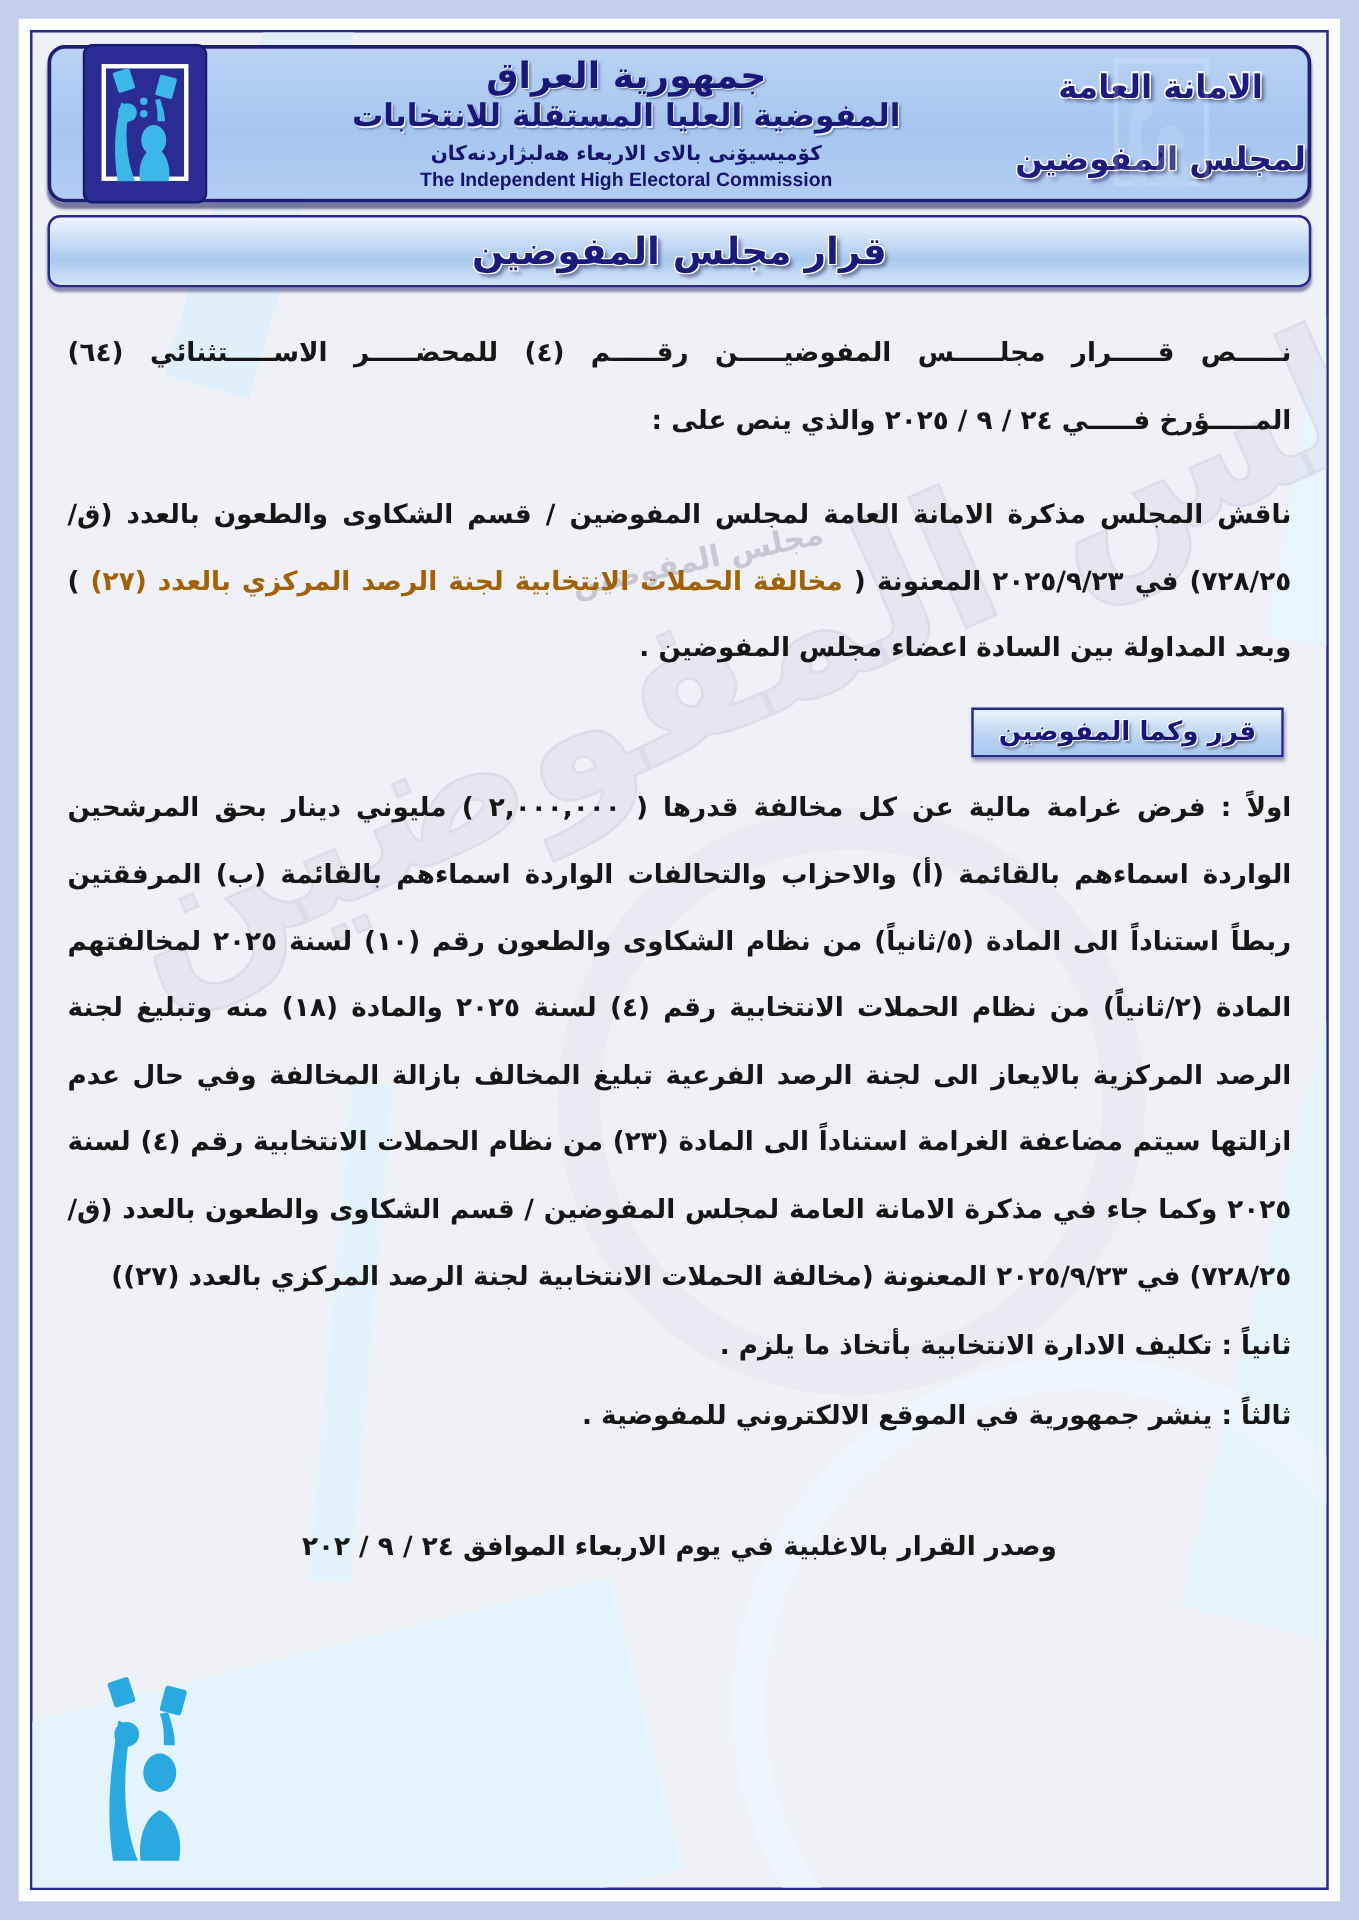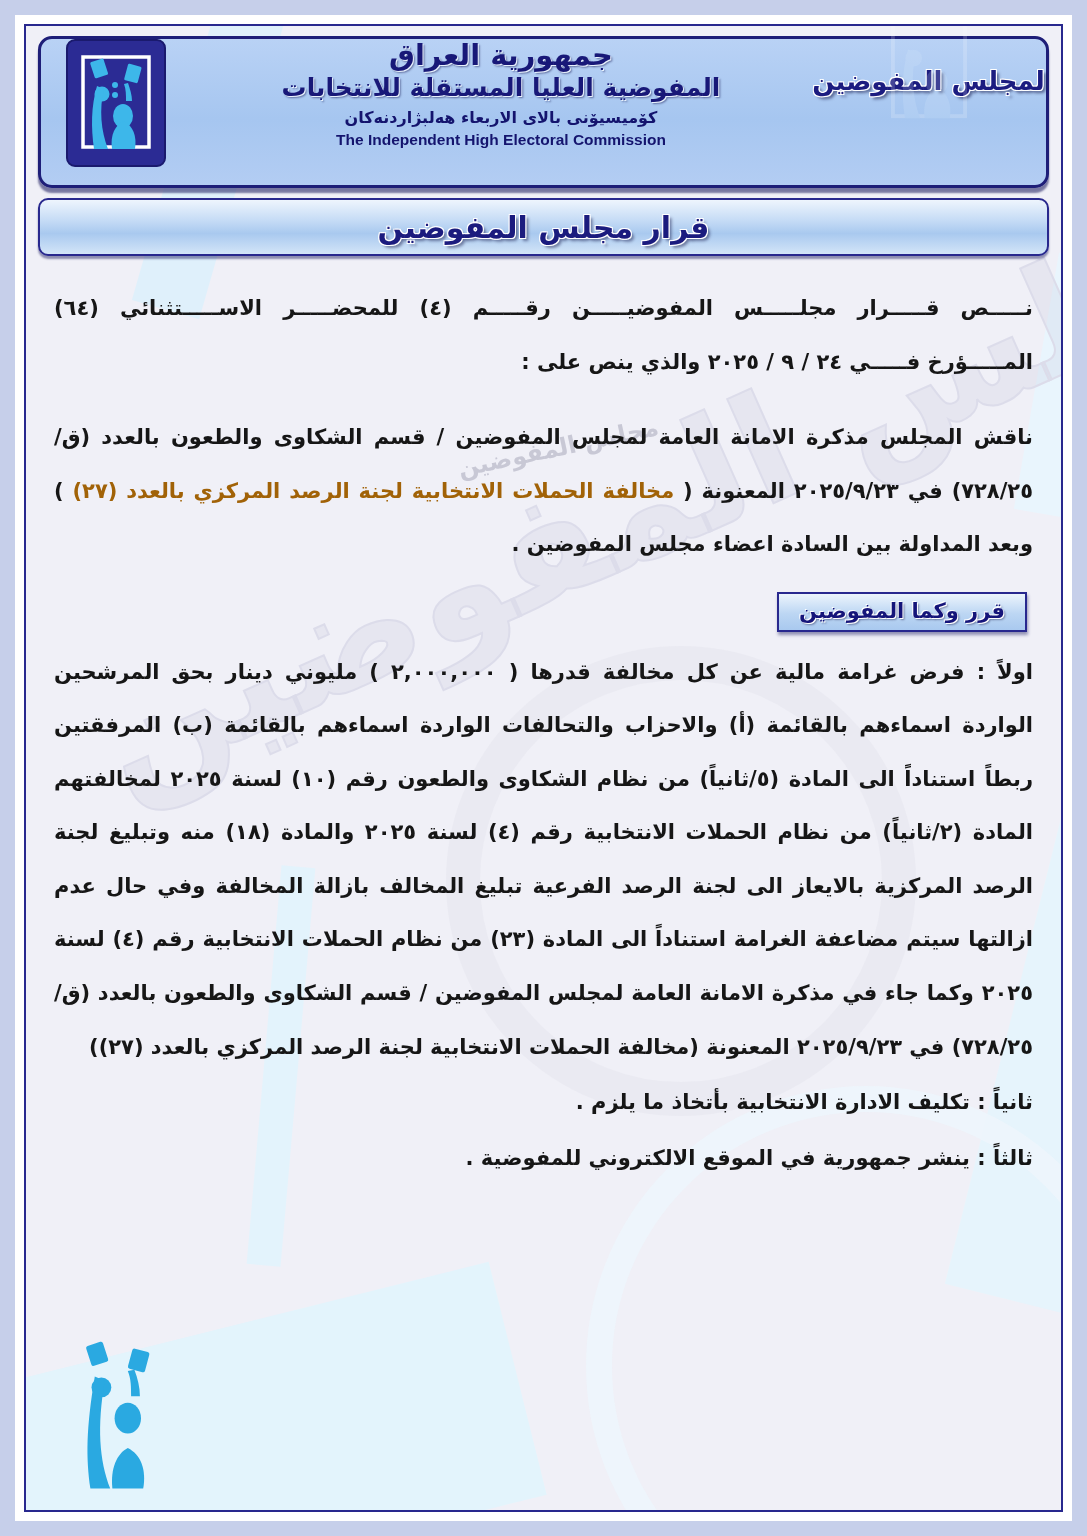--- a/index.html
+++ b/index.html
@@ -39,25 +39,25 @@
   .rb1 { width:70px; height:330px; left:150px; top:-40px; transform:rotate(16deg); }
   .rb2 { width:34px; height:400px; left:238px; top:840px; transform:rotate(5deg); background:#e3f3fc; }
   .rb3 { width:560px; height:240px; left:-60px; top:1300px; transform:rotate(-14deg); background:#e3f4fc; }
   .rb4 { width:120px; height:520px; left:980px; top:760px; transform:rotate(14deg); background:#e6f4fc; }
   .rb5 { width:60px; height:260px; left:1010px; top:230px; transform:rotate(10deg); background:#e9f5fd; }
 
   .content { position:relative; z-index:1; height:100%; }
 
   
   .header-box {
-    margin:10px 12px 0 12px; height:152px;
+    margin:10px 12px 0 12px; height:126px;
     border:3px solid #1e1e78; border-radius:14px;
     background:linear-gradient(180deg,#b9d2f5 0%, #a6c6f0 55%, #b3cdf3 100%);
     box-shadow:0 5px 2px rgba(20,20,90,.55);
-    display:flex; flex-direction:row-reverse; align-items:flex-start;
+    display:flex; flex-direction:row-reverse; align-items:center;
   }
   .logo-wrap { width:150px; display:flex; justify-content:center; align-items:center; }
   .header-center { flex:1; text-align:center; color:#181878; line-height:1.15; }
   .callig1 { font-size:29px; font-weight:bold; text-shadow:1px 1px 0 #e8f1fd, 2px 2px 2px rgba(10,10,70,.45); }
   .callig2 { font-size:25px; font-weight:bold; margin-top:2px; text-shadow:1px 1px 0 #e8f1fd, 2px 2px 2px rgba(10,10,70,.45); }
   .kurdish { font-size:16px; font-weight:bold; margin-top:6px; color:#14146e; }
   .english { font-size:15.5px; font-weight:bold; margin-top:4px; color:#14146e; font-family:Liberation Sans, sans-serif; }
   .header-right {
     width:235px; position:relative; text-align:center;
     color:#1c1c80; font-weight:bold; font-size:26px; line-height:1.25;
@@ -146,39 +146,41 @@
         <div class="header-right">
           <svg class="hr-watermark" width="120" height="140" viewBox="0 0 100 128">
             <rect x="17" y="18" width="66" height="90" fill="none" stroke="#ffffff" stroke-width="3.5"></rect>
             <g fill="#dceefc">
               <circle cx="36" cy="55" r="7.5"></circle>
               <ellipse cx="57" cy="77" rx="10" ry="12"></ellipse>
               <path d="M28 110 C25 88 25 68 31 47 L38 50 C33 70 35 92 42 110 Z"></path>
               <path d="M46 110 C44 96 49 86 58 82 C67 87 71 97 69 110 Z"></path>
             </g>
           </svg>
+          <div class="hr-line1">الامانة العامة</div>
           <div class="hr-line2">لمجلس المفوضين</div>
         </div>
       </div>
 
       <div class="title-bar">
         <span>قرار مجلس المفوضين</span>
       </div>
 
       <div class="doc-body">
         <p class="p1">نـــــص قـــــرار مجلـــــس المفوضيـــــن رقـــــم (٤) للمحضـــــر الاســـــتثنائي (٦٤) المـــــؤرخ فـــــي ٢٤ / ٩ / ٢٠٢٥ والذي ينص على :</p>
         <p class="p2"><span>ناقش المجلس مذكرة الامانة العامة لمجلس المفوضين / قسم الشكاوى والطعون بالعدد (ق/٧٢٨/٢٥) في ٢٠٢٥/٩/٢٣ المعنونة ( </span><span class="hard">مخالفة الحملات الانتخابية لجنة الرصد المركزي بالعدد (٢٧)</span><span> ) وبعد المداولة بين السادة اعضاء مجلس المفوضين .</span></p>
 
         <div class="decision-row">
           <span class="decision-box">قرر وكما المفوضين</span>
         </div>
 
         <p class="pf">اولاً : فرض غرامة مالية عن كل مخالفة قدرها ( ٢,٠٠٠,٠٠٠ ) مليوني دينار بحق المرشحين الواردة اسماءهم بالقائمة (أ) والاحزاب والتحالفات الواردة اسماءهم بالقائمة (ب) المرفقتين ربطاً استناداً الى المادة (٥/ثانياً) من نظام الشكاوى والطعون رقم (١٠) لسنة ٢٠٢٥ لمخالفتهم المادة (٢/ثانياً) من نظام الحملات الانتخابية رقم (٤) لسنة ٢٠٢٥ والمادة (١٨) منه وتبليغ لجنة الرصد المركزية بالايعاز الى لجنة الرصد الفرعية تبليغ المخالف بازالة المخالفة وفي حال عدم ازالتها سيتم مضاعفة الغرامة استناداً الى المادة (٢٣) من نظام الحملات الانتخابية رقم (٤) لسنة ٢٠٢٥ وكما جاء في مذكرة الامانة العامة لمجلس المفوضين / قسم الشكاوى والطعون بالعدد (ق/٧٢٨/٢٥) في ٢٠٢٥/٩/٢٣ المعنونة (مخالفة الحملات الانتخابية لجنة الرصد المركزي بالعدد (٢٧))</p>
         <p class="single">ثانياً : تكليف الادارة الانتخابية بأتخاذ ما يلزم .</p>
         <p class="single">ثالثاً : ينشر جمهورية في الموقع الالكتروني للمفوضية .</p>
+        <p class="closing">وصدر القرار بالاغلبية في يوم الاربعاء الموافق ٢٤ / ٩ / ٢٠٢</p>
       </div>
     </div>
 
     <svg class="footer-logo" width="110" height="160" viewBox="0 0 100 140">
       <g fill="#2aa9e1">
         <rect x="22" y="4" width="16" height="19" rx="2" transform="rotate(-18 30 13)"></rect>
         <rect x="60" y="10" width="16" height="19" rx="2" transform="rotate(15 68 19)"></rect>
         <circle cx="34" cy="44" r="9"></circle>
         <ellipse cx="58" cy="72" rx="12" ry="14"></ellipse>
         <path d="M24 136 C20 108 20 82 28 34 L37 38 C30 80 32 110 42 136 Z"></path>

